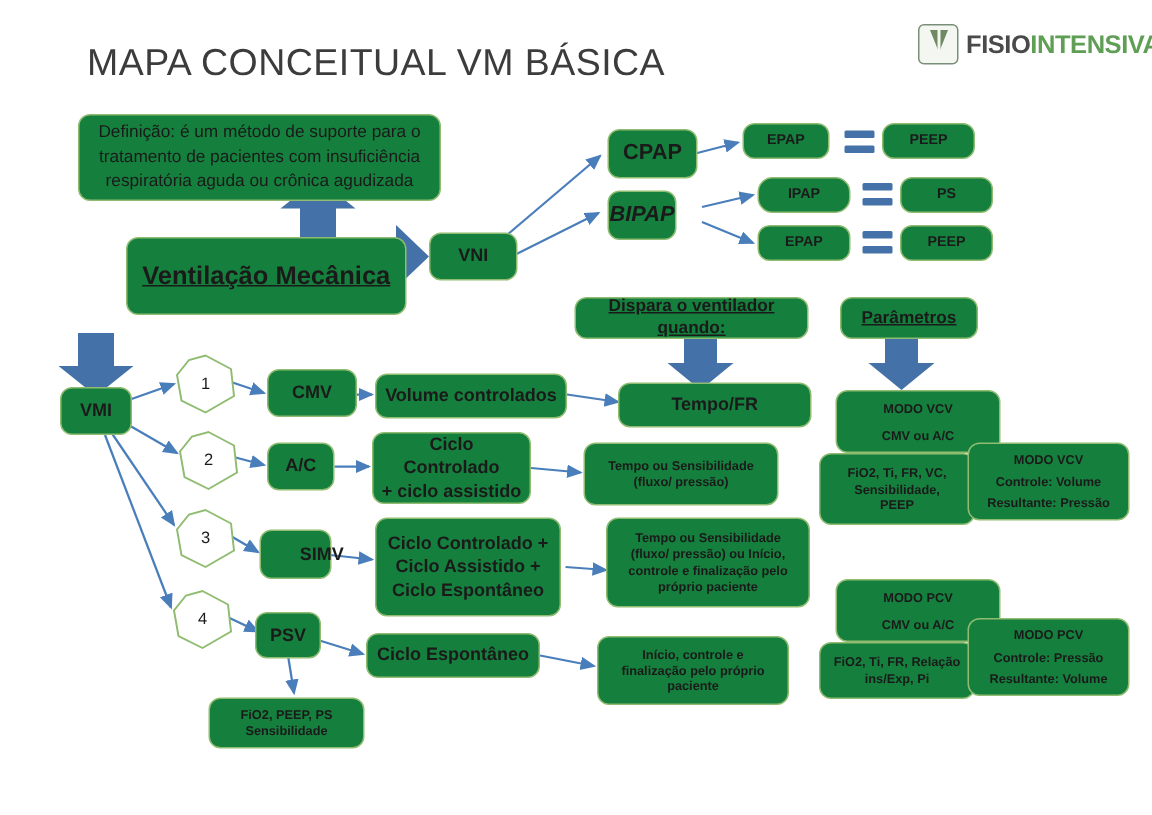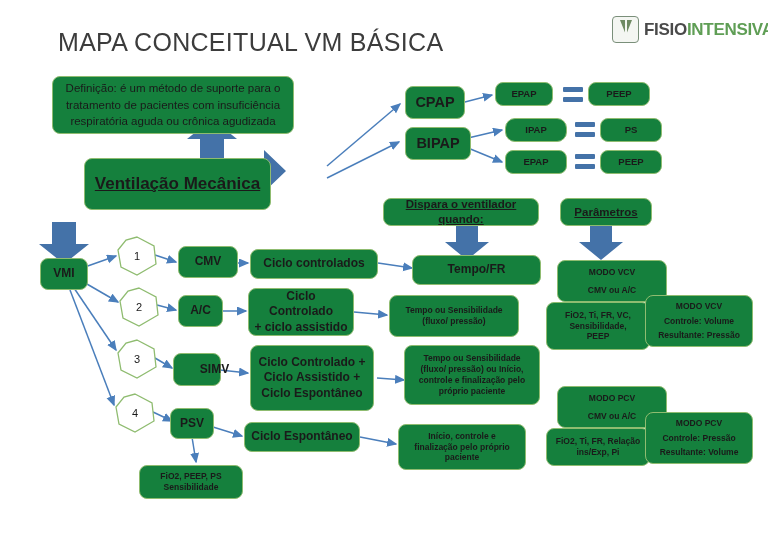--- a/index.html
+++ b/index.html
@@ -181,23 +181,24 @@
   <svg style="position:absolute;left:578px;top:222px;" width="46" height="38">
     <polygon points="23,38 45,20 34,20 34,0 12,0 12,20 1,20" fill="#4472a8"></polygon>
   </svg>
 
   <div class="node defn" style="left:52px;  top:76px;  width:242px; height:58px;">Definição: é um método de suporte para o tratamento de pacientes com insuficiência respiratória aguda ou crônica agudizada</div>
 
   <div class="node title-node" style="left:52px;  top:158px; width:187px; height:52px;margin-left:32px;">
     <span>Ventilação Mecânica</span>
   </div>
 
+  <div class="node med" style="left:286px; top:155px; width:59px;  height:32px;">VNI</div>
 
   <div class="node big" style="left:405px; top:86px;  width:60px;  height:33px;">CPAP</div>
-  <div class="node big" style="left:405px; top:127px; width:66px;  height:33px;">BIPAP</div>
+  <div class="node big" style="left:405px; top:127px; width:46px;  height:33px;font-style:italic;">BIPAP</div>
 
   <div class="node small" style="left:495px; top:82px;  width:58px;  height:24px;">EPAP</div>
   <div class="eq" style="left:563px; top:87px;">
       <i></i>
       <i></i>
     </div>
   <div class="node small" style="left:588px; top:82px;  width:62px;  height:24px;">PEEP</div>
 
   <div class="node small" style="left:505px; top:118px; width:62px;  height:24px;border-radius:10px;">IPAP</div>
   <div class="eq" style="left:575px; top:122px;">
@@ -238,21 +239,21 @@
         <polygon points="20,1 37,10 39,28 20,39 4,31 1,14 9,4" fill="#ffffff" stroke="#8fbc70" stroke-width="1.3"></polygon>
       </svg>
     <span class="num">4</span>
   </div>
 
   <div class="node med" style="left:178px; top:246px; width:60px;  height:32px;">CMV</div>
   <div class="node med" style="left:178px; top:295px; width:45px;  height:32px;">A/C</div>
   <div class="node med" style="left:173px; top:353px; width:48px;  height:33px;padding-left:39px;">SIMV</div>
   <div class="node med" style="left:170px; top:408px; width:44px;  height:31px;">PSV</div>
 
-  <div class="node med" style="left:250px; top:249px; width:128px; height:30px;">Ciclo controlados</div>
+  <div class="node med" style="left:250px; top:249px; width:128px; height:30px;">Volume controlados</div>
   <div class="node med" style="left:248px; top:288px; width:106px; height:48px;white-space:pre-line;">Ciclo Controlado
 + ciclo assistido</div>
   <div class="node med" style="left:250px; top:345px; width:124px; height:66px;white-space:pre-line;">Ciclo Controlado +
 Ciclo Assistido +
 Ciclo Espontâneo</div>
   <div class="node med" style="left:244px; top:422px; width:116px; height:30px;">Ciclo Espontâneo</div>
 
   <div class="node tiny" style="left:139px; top:465px; width:104px; height:34px;white-space:pre-line;">FiO2, PEEP, PS
 Sensibilidade</div>
 

